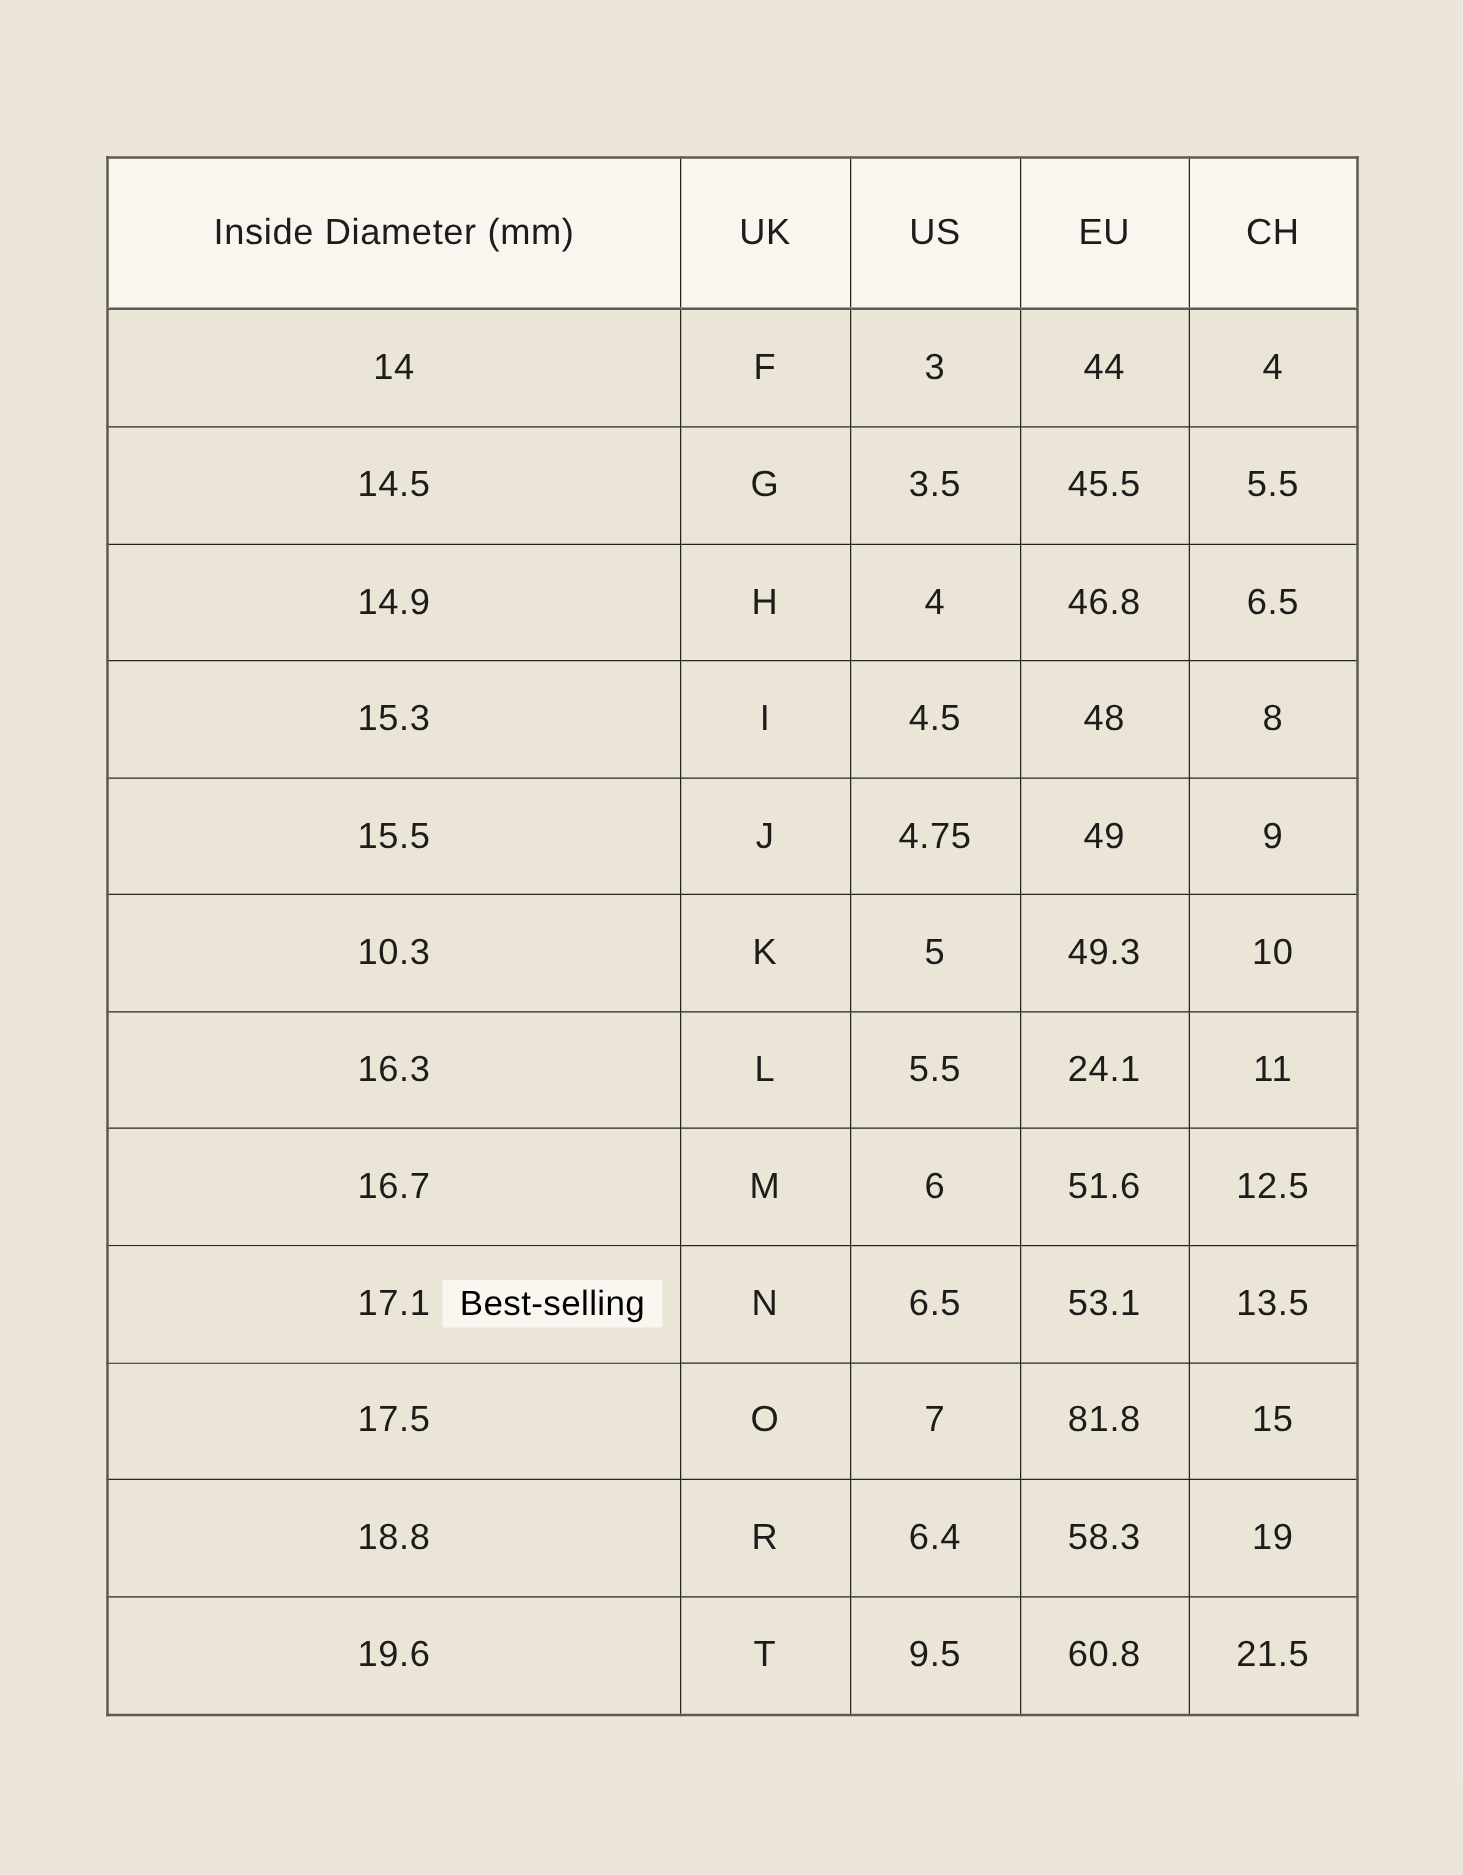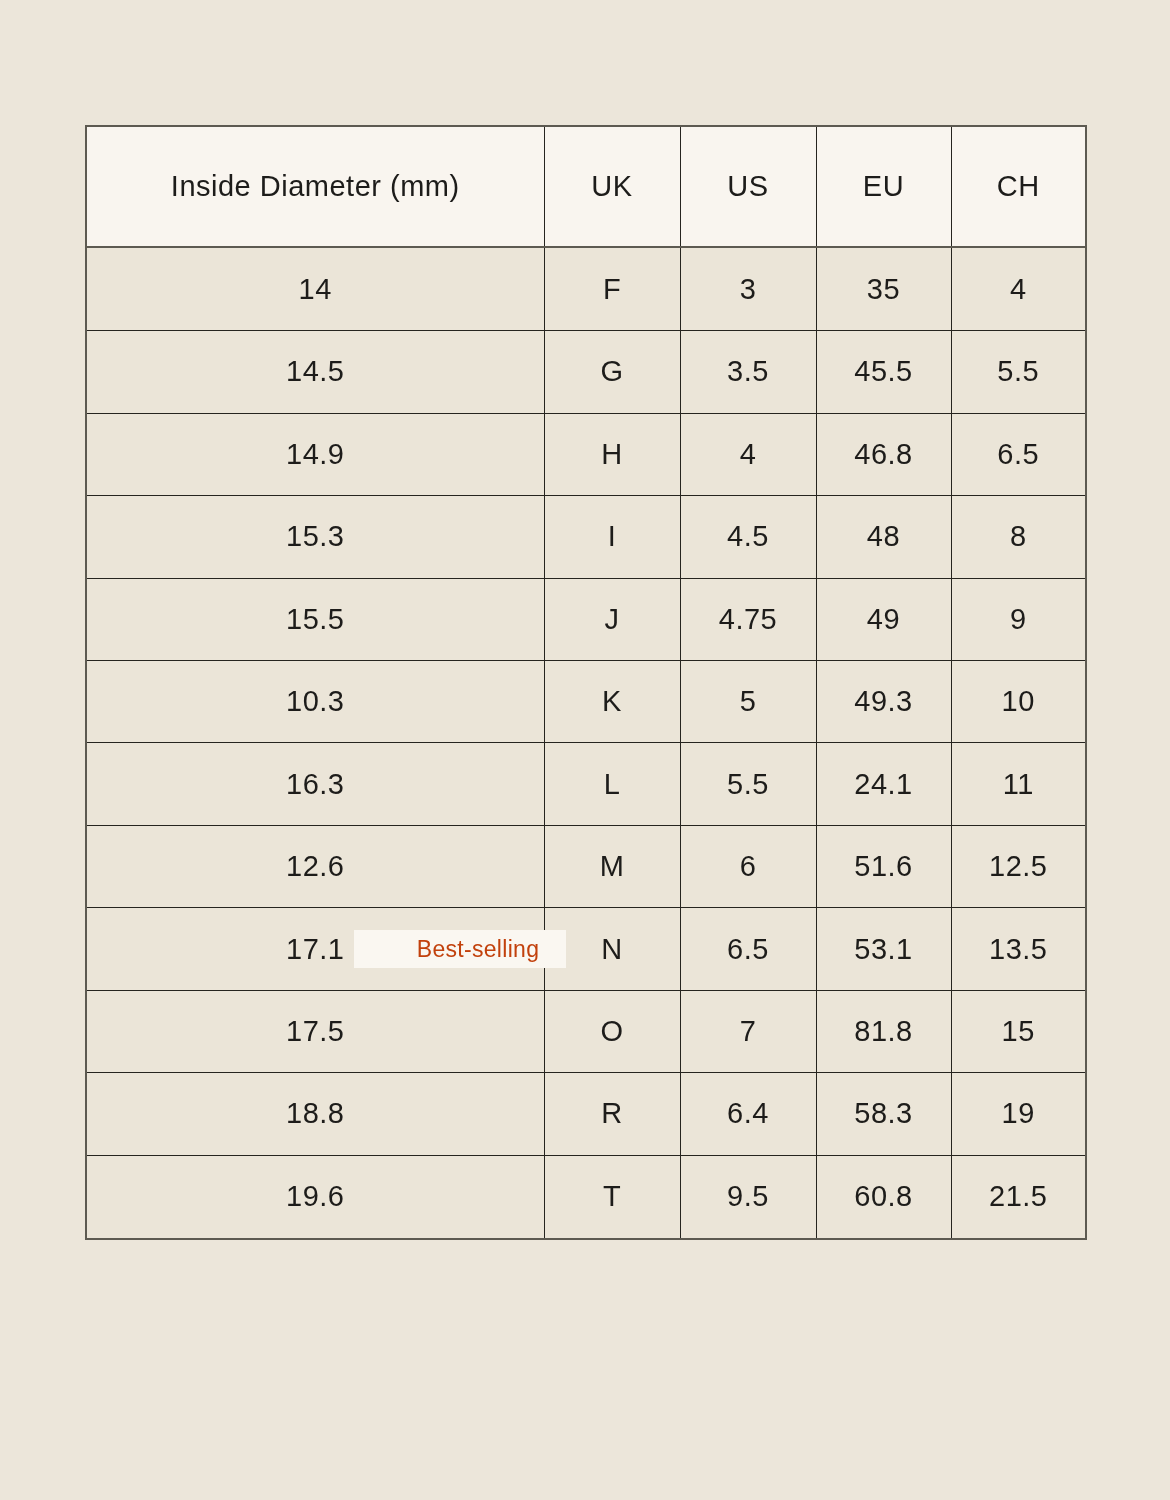--- a/index.html
+++ b/index.html
@@ -13,21 +13,21 @@
     height: 1500px;
     background: #ece6da;
     font-family: "Liberation Sans", "DejaVu Sans", sans-serif;
     overflow: hidden;
   }
   table.size-table {
     position: absolute;
     left: 85px;
     top: 125px;
     width: 1000px;
-    height: 1115px;
+    height: 1248px;
     border-collapse: collapse;
     table-layout: fixed;
     border: 2px solid #5d5a51;
   }
   .size-table th,
   .size-table td {
     border: 1px solid #26241f;
     text-align: center;
     vertical-align: middle;
     color: #1d1c1a;
@@ -55,25 +55,24 @@
     position: absolute;
     left: 267px;
     top: 50%;
     transform: translateY(-50%);
     width: 176px;
     height: 38px;
     display: flex;
     align-items: center;
     justify-content: center;
     background: #faf7f1;
-    font-size: 23px;
+    font-size: 28px;
     letter-spacing: 0.3px;
-    color: #c2410c;
+    color: #000000;
     white-space: nowrap;
-    padding-left: 36px;
   }
 </style>
 </head>
 <body>
 
 <div class="page">
   <table class="size-table">
     <colgroup>
       <col style="width:458px">
       <col style="width:136px">
@@ -88,21 +87,21 @@
         <th>US</th>
         <th>EU</th>
         <th>CH</th>
       </tr>
     </thead>
     <tbody>
         <tr>
           <td><span>14</span></td>
           <td><span>F</span></td>
           <td><span>3</span></td>
-          <td><span>35</span></td>
+          <td><span>44</span></td>
           <td><span>4</span></td>
         </tr>
         <tr>
           <td><span>14.5</span></td>
           <td><span>G</span></td>
           <td><span>3.5</span></td>
           <td><span>45.5</span></td>
           <td><span>5.5</span></td>
         </tr>
         <tr>
@@ -134,21 +133,21 @@
           <td><span>10</span></td>
         </tr>
         <tr>
           <td><span>16.3</span></td>
           <td><span>L</span></td>
           <td><span>5.5</span></td>
           <td><span>24.1</span></td>
           <td><span>11</span></td>
         </tr>
         <tr>
-          <td><span>12.6</span></td>
+          <td><span>16.7</span></td>
           <td><span>M</span></td>
           <td><span>6</span></td>
           <td><span>51.6</span></td>
           <td><span>12.5</span></td>
         </tr>
         <tr>
           <td class="has-badge"><span>17.1</span><span class="badge">Best-selling</span></td>
           <td><span>N</span></td>
           <td><span>6.5</span></td>
           <td><span>53.1</span></td>

